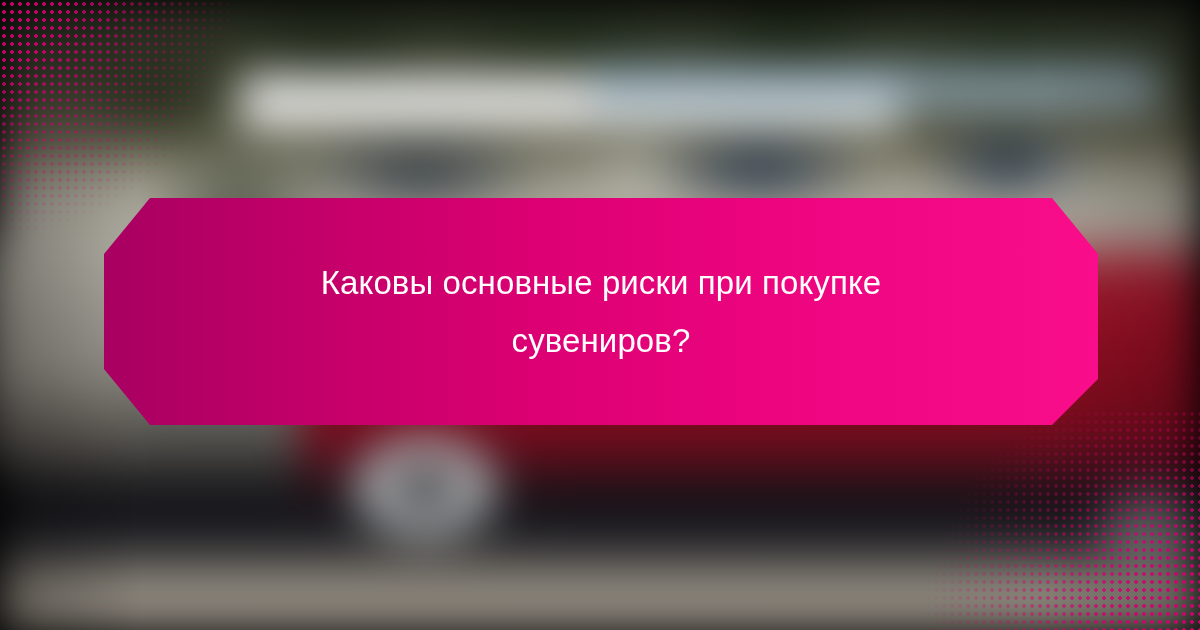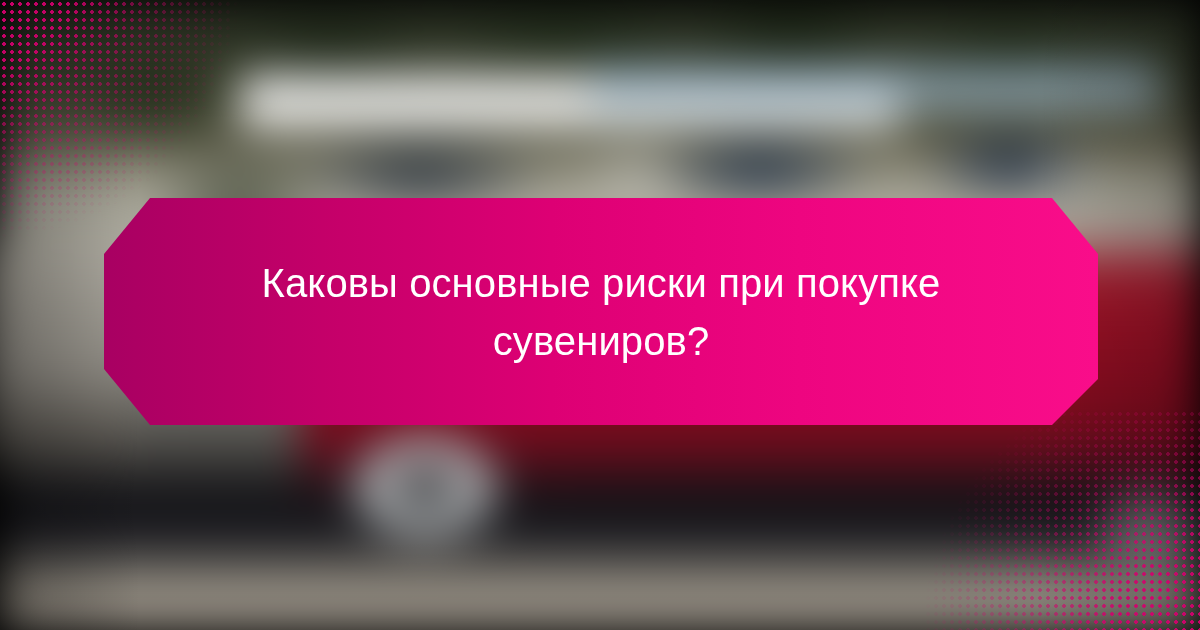--- a/index.html
+++ b/index.html
@@ -166,21 +166,21 @@
     background: linear-gradient(to right, #a80062 0%, #c40069 22%, #dd0074 45%, #ee0580 70%, #f90d8a 100%);
     -webkit-clip-path: polygon(46px 0, calc(100% - 46px) 0, 100% 56px, 100% calc(100% - 46px), calc(100% - 46px) 100%, 46px 100%, 0 calc(100% - 56px), 0 56px);
             clip-path: polygon(46px 0, calc(100% - 46px) 0, 100% 56px, 100% calc(100% - 46px), calc(100% - 46px) 100%, 46px 100%, 0 calc(100% - 56px), 0 56px);
     display: flex;
     align-items: center;
     justify-content: center;
   }
 
   #banner-text {
     color: #ffffff;
-    font-size: 40px;
+    font-size: 33px;
     line-height: 58px;
     font-weight: 400;
     text-align: center;
     max-width: 700px;
     letter-spacing: 0.1px;
   }
 </style>
 </head>
 <body>
 

